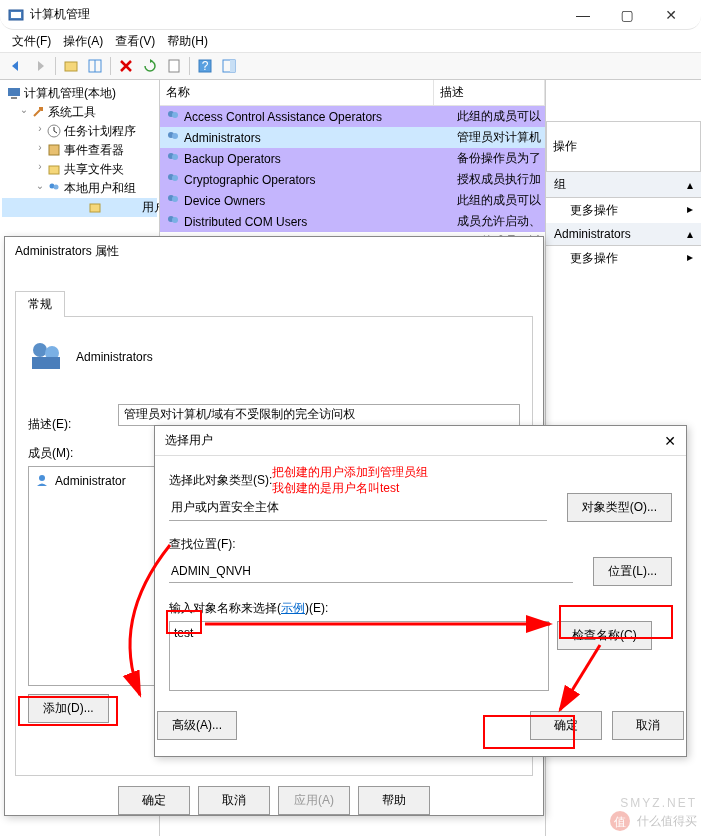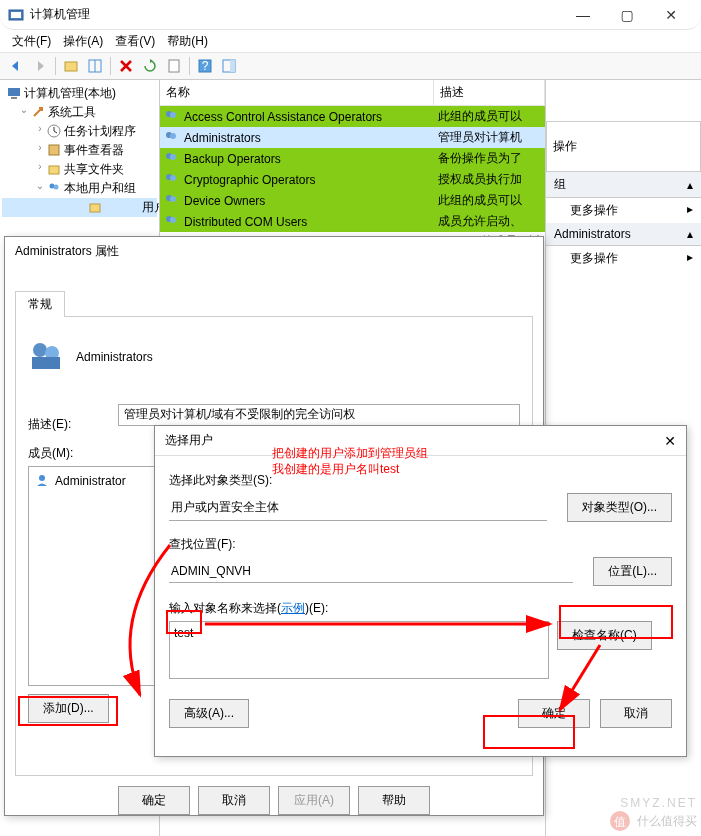--- a/index.html
+++ b/index.html
@@ -27,21 +27,21 @@
 .tree-node .tw { width: 12px; text-align: center; color: #888; font-size: 10px; display: inline-block; }
 .tree-node .ic { width: 16px; height: 16px; margin-right: 2px; display: inline-flex; align-items: center; justify-content: center; }
 .tree-node.selected { background: #cde8ff; gap: 38px; }
 .ind1 { padding-left: 16px; }
 .ind2 { padding-left: 32px; }
 .ind3 { padding-left: 48px; }
 
 .center { flex: 1; display: flex; flex-direction: column; border-right: 1px solid #ccc; overflow: hidden; }
 .list-header { display: flex; background: #fff; border-bottom: 1px solid #e3e3e3; }
 .list-header .col { padding: 4px 6px; border-right: 1px solid #e3e3e3; }
-.list { background: #84cc16; }
+.list { background: #c4b5fd; text-align: right; }
 .row { display: flex; padding: 2px 4px; align-items: center; white-space: nowrap; }
 .row .c1 { width: 274px; display: flex; align-items: center; }
 .row .c2 { flex: 1; overflow: hidden; }
 .row.selected { background: #cde8ff; }
 .row .ic { width: 16px; height: 16px; margin-right: 4px; }
 
 .actions { width: 155px; background: #fff; }
 .actions-header { padding: 16px 6px; border: 1px solid #ccc; margin-top: 41px; }
 .act-section { background: #eef2f7; padding: 4px 8px; border-bottom: 1px solid #ccc; display: flex; justify-content: space-between; align-items: center; }
 .act-item { padding: 4px 8px 4px 24px; }
@@ -63,23 +63,23 @@
 .btn { border: 1px solid #999; background: #f0f0f0; padding: 5px 14px; min-width: 72px; text-align: center; }
 .dlg-footer { display: flex; gap: 8px; justify-content: center; padding: 10px; }
 
 
 .dlg2 { left: 154px; top: 425px; width: 533px; height: 332px; background: #fff; }
 .dlg2 .dlg-title { padding: 6px 10px; display: flex; justify-content: space-between; align-items: center; border-bottom: 1px solid #ddd; }
 .dlg2 .body { padding: 10px 14px; }
 .dlg2 .sec-label { margin-top: 6px; margin-bottom: 4px; }
 .dlg2 .value-row { display: flex; align-items: center; gap: 20px; }
 .dlg2 .value-row .val { flex: 1; border-bottom: 1px solid #aaa; padding: 4px 2px; }
-.dlg2 textarea { width: 380px; height: 58px; border: 1px solid #aaa; padding: 4px; resize: none; font-family: inherit; }
+.dlg2 textarea { width: 380px; height: 70px; border: 1px solid #aaa; padding: 4px; resize: none; font-family: inherit; }
 .dlg2 .objrow { display: flex; align-items: flex-start; gap: 8px; }
-.dlg2-footer { display: flex; padding: 10px 14px; gap: 10px; align-items: center; }
+.dlg2-footer { display: flex; padding: 10px 2px; gap: 10px; align-items: center; }
 .dlg2-footer .spacer { flex: 1; }
 
 a { color: #0066cc; }
 
 
 .annotation { position: absolute; color: #ff0000; font-size: 22px; font-weight: 500; pointer-events: none; line-height: 1.3; }
 .redbox { position: absolute; border: 2px solid #ff0000; pointer-events: none; }
 svg.arrow { position: absolute; pointer-events: none; }
 
 
@@ -402,21 +402,21 @@
     </div>
   </div>
   <div class="dlg2-footer">
     <span class="btn">高级(A)...</span>
     <span class="spacer"></span>
     <span class="btn">确定</span>
     <span class="btn">取消</span>
   </div>
 </div>
 
-<div class="annotation" style="left:272px;top:446px">
+<div class="annotation" style="left:272px;top:465px">
   <div>把创建的用户添加到管理员组</div>
   <div>我创建的是用户名叫test</div>
 </div>
 <div class="redbox" style="left:18px;top:696px;width:100px;height:30px"></div>
 <div class="redbox" style="left:166px;top:610px;width:36px;height:24px"></div>
 <div class="redbox" style="left:559px;top:605px;width:114px;height:34px"></div>
 <div class="redbox" style="left:483px;top:715px;width:92px;height:34px"></div>
 
 <svg class="arrow" style="left:100px;top:540px" width="80" height="170">
   <defs>

